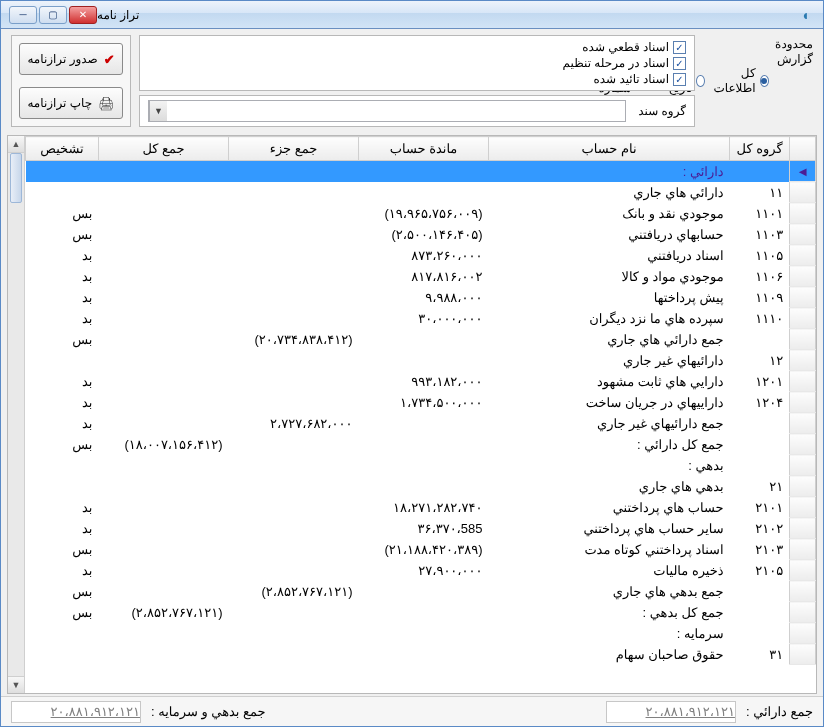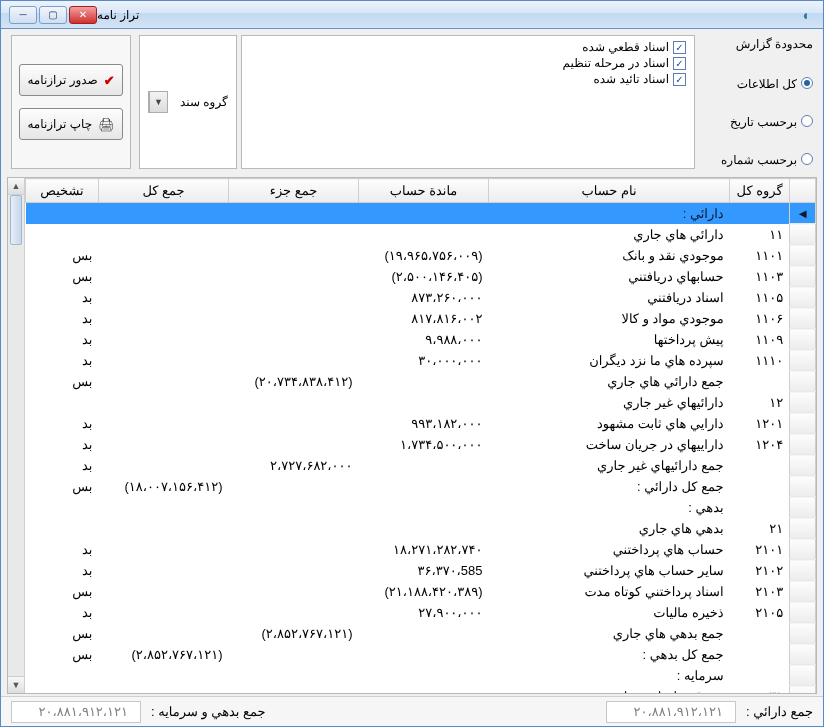--- a/index.html
+++ b/index.html
@@ -61,25 +61,26 @@
 .toolbar {
   padding: 6px 10px 6px 10px;
   display: flex;
   gap: 8px;
   align-items: stretch;
 }
 
 .scope-group {
   width: 110px;
   padding: 2px 0;
-  display:flex; flex-direction:column; gap:24px;
+  display:flex; flex-direction:row; gap:6px;
   font-size:12px;
+  font-family:Liberation Serif, serif;
 }
 .scope-title { font-size:12px; margin-bottom:2px; }
-.radio-row { display:flex; align-items:flex-start; gap:4px; }
+.radio-row { display:flex; align-items:center; gap:4px; }
 .radio-dot {
   width:12px; height:12px; border:1px solid #5a7fb0; border-radius:50%;
   display:inline-flex; align-items:center; justify-content:center;
   background:#fff;
 }
 .radio-dot.checked::after {
   content:""; width:6px; height:6px; background:#2a5fa0; border-radius:50%;
 }
 
 .filters-checks {
@@ -127,21 +128,21 @@
   border-radius:3px;
   background:linear-gradient(to bottom,#fdfdfd,#e6e6e6);
   display:flex; align-items:center; justify-content:center; gap:6px;
   font-size:12px;
   cursor:pointer;
 }
 .push-btn .ic { font-size:13px; }
 .red-check { color:#c00; font-weight:bold; }
 .printer-ic { color:#333; }
 
-.mid-col { flex:1; display:flex; flex-direction:row; gap:4px; }
+.mid-col { flex:1; display:flex; flex-direction:column; gap:4px; }
 .mid-col .row2 {
   border:1px solid #b8b8b8; background:#fff; padding:4px 8px;
   display:flex; align-items:center; gap:8px;
 }
 
 .grid-area {
   flex:1;
   margin: 2px 6px;
   border:1px solid #b8b8b8;
   background:#fff;
@@ -183,21 +184,21 @@
   height:21px;
   white-space:nowrap;
 }
 .col-marker { width:22px; text-align:center; }
 .col-group { width:60px; text-align:right;margin-top:18px; }
 .col-name { text-align:right; }
 .col-balance { width:130px; text-align:right; direction:ltr; }
 .col-sub { width:130px; text-align:right; direction:ltr; }
 .col-total { width:130px; text-align:right; direction:ltr; }
 .col-diag { width:73px; text-align:right; }
-tr.hl td { background:#3399ff; color:#0f172a; }
+tr.hl td { background:#3399ff; color:#4c1d95; }
 .row-marker-cell {
   background:linear-gradient(to bottom,#fdfdfd,#ececec);
   border-left:1px solid #cfcfcf !important;
   border-bottom:1px solid #e8e8e8 !important;
 }
 table.grid tbody tr td.row-marker-cell { border-right:1px solid #cfcfcf; }
 
 .statusbar {
   height:30px;
   border-top:1px solid #cfcfcf;
@@ -207,24 +208,25 @@
   gap:18px;
   direction:rtl;
   font-size:13px;
 }
 .status-seg { display:flex; align-items:center; gap:10px; }
 .status-box {
   border:1px solid #c7c7c7;
   background:#fff;
   min-width:130px;
   height:22px;
-  padding:0 12px;
+  padding:0 0;
   display:flex; align-items:center; justify-content:flex-end;
   color:#808080;
   direction:ltr;
+  text-decoration:underline;
 }
 </style>
 </head>
 <body>
 
 <div class="window">
 
   <div class="titlebar">
     <div class="win-btns">
       <div class="win-btn">─</div>

